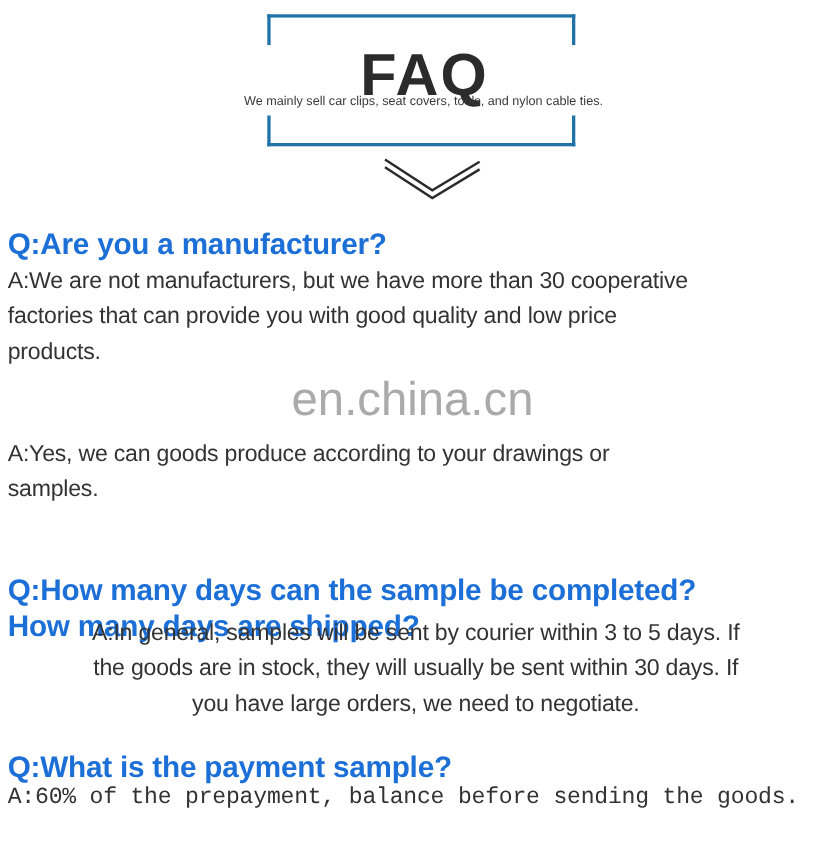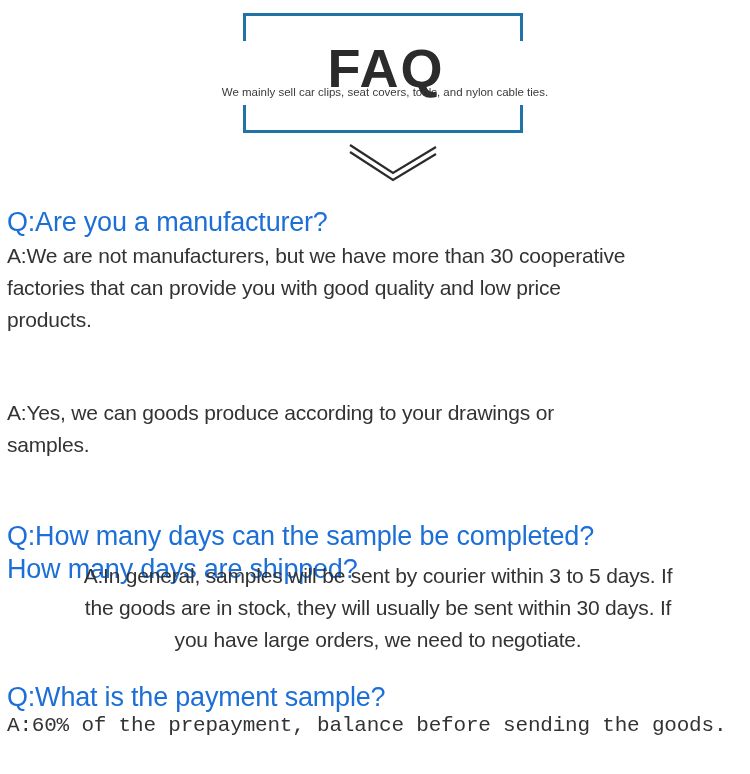--- a/index.html
+++ b/index.html
@@ -47,21 +47,21 @@
     left: 0; top: 338px; width: 750px;
     text-align: center;
     font-size: 43px; line-height: 50px;
     color: #aaaaaa;
   }
 
   
   .question {
     position: absolute;
     left: 7px; width: 740px;
-    font-size: 27px; font-weight: normal; line-height: 33px;
+    font-size: 27px; font-weight: bold; line-height: 33px;
     color: #1b6fd6;
     white-space: pre-line;
     letter-spacing: -0.2px;
   }
   .answer {
     position: absolute;
     left: 7px; width: 742px;
     font-size: 21px; line-height: 32px;
     color: #333333;
     white-space: pre-line;
@@ -97,20 +97,21 @@
     <polyline points="2,10 45,38 88,12" fill="none" stroke="#2b2b2b" stroke-width="2.2"></polyline>
   </svg>
 
   <div>
     <div class="question q1">Q:Are you a manufacturer?</div>
     <div class="answer a1">A:We are not manufacturers, but we have more than 30 cooperative
 factories that can provide you with good quality and low price
 products.</div>
   </div>
 
+  <div class="watermark">en.china.cn</div>
 
   <div>
     <div class="answer a2">A:Yes, we can goods produce according to your drawings or
 samples.</div>
   </div>
 
   <div>
     <div class="question q3">Q:How many days can the sample be completed?
 How many days are shipped?</div>
     <div class="answer a3">A:In general, samples will be sent by courier within 3 to 5 days. If

